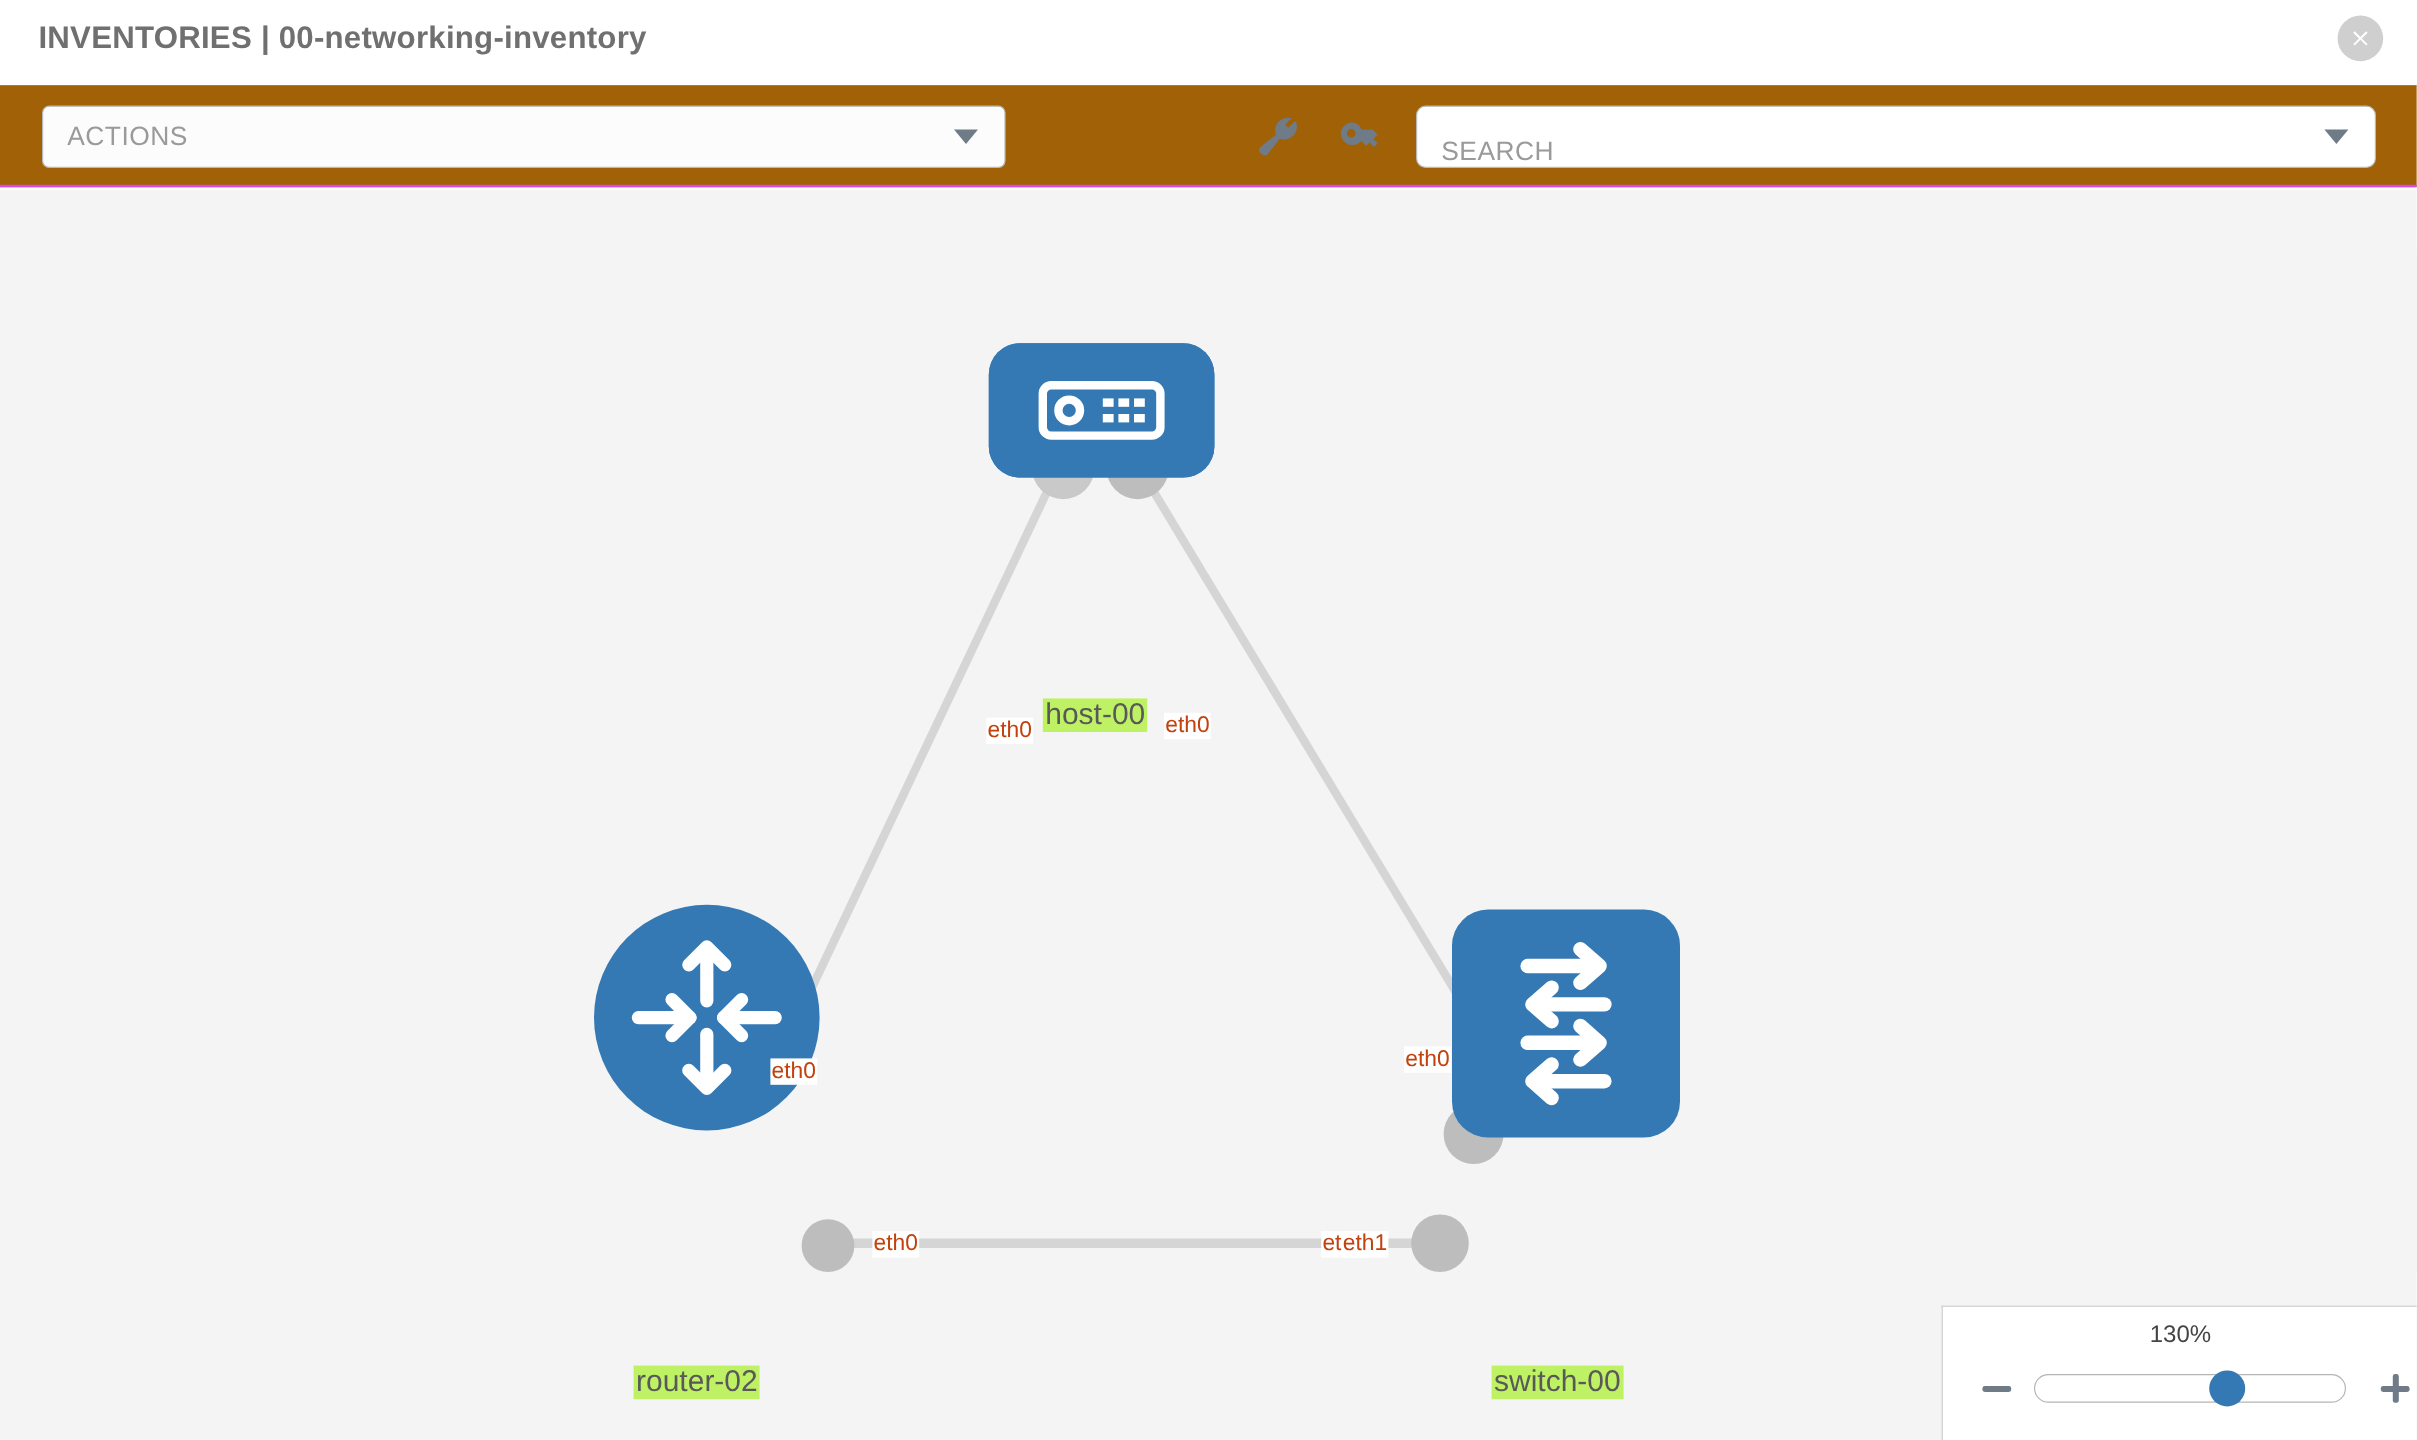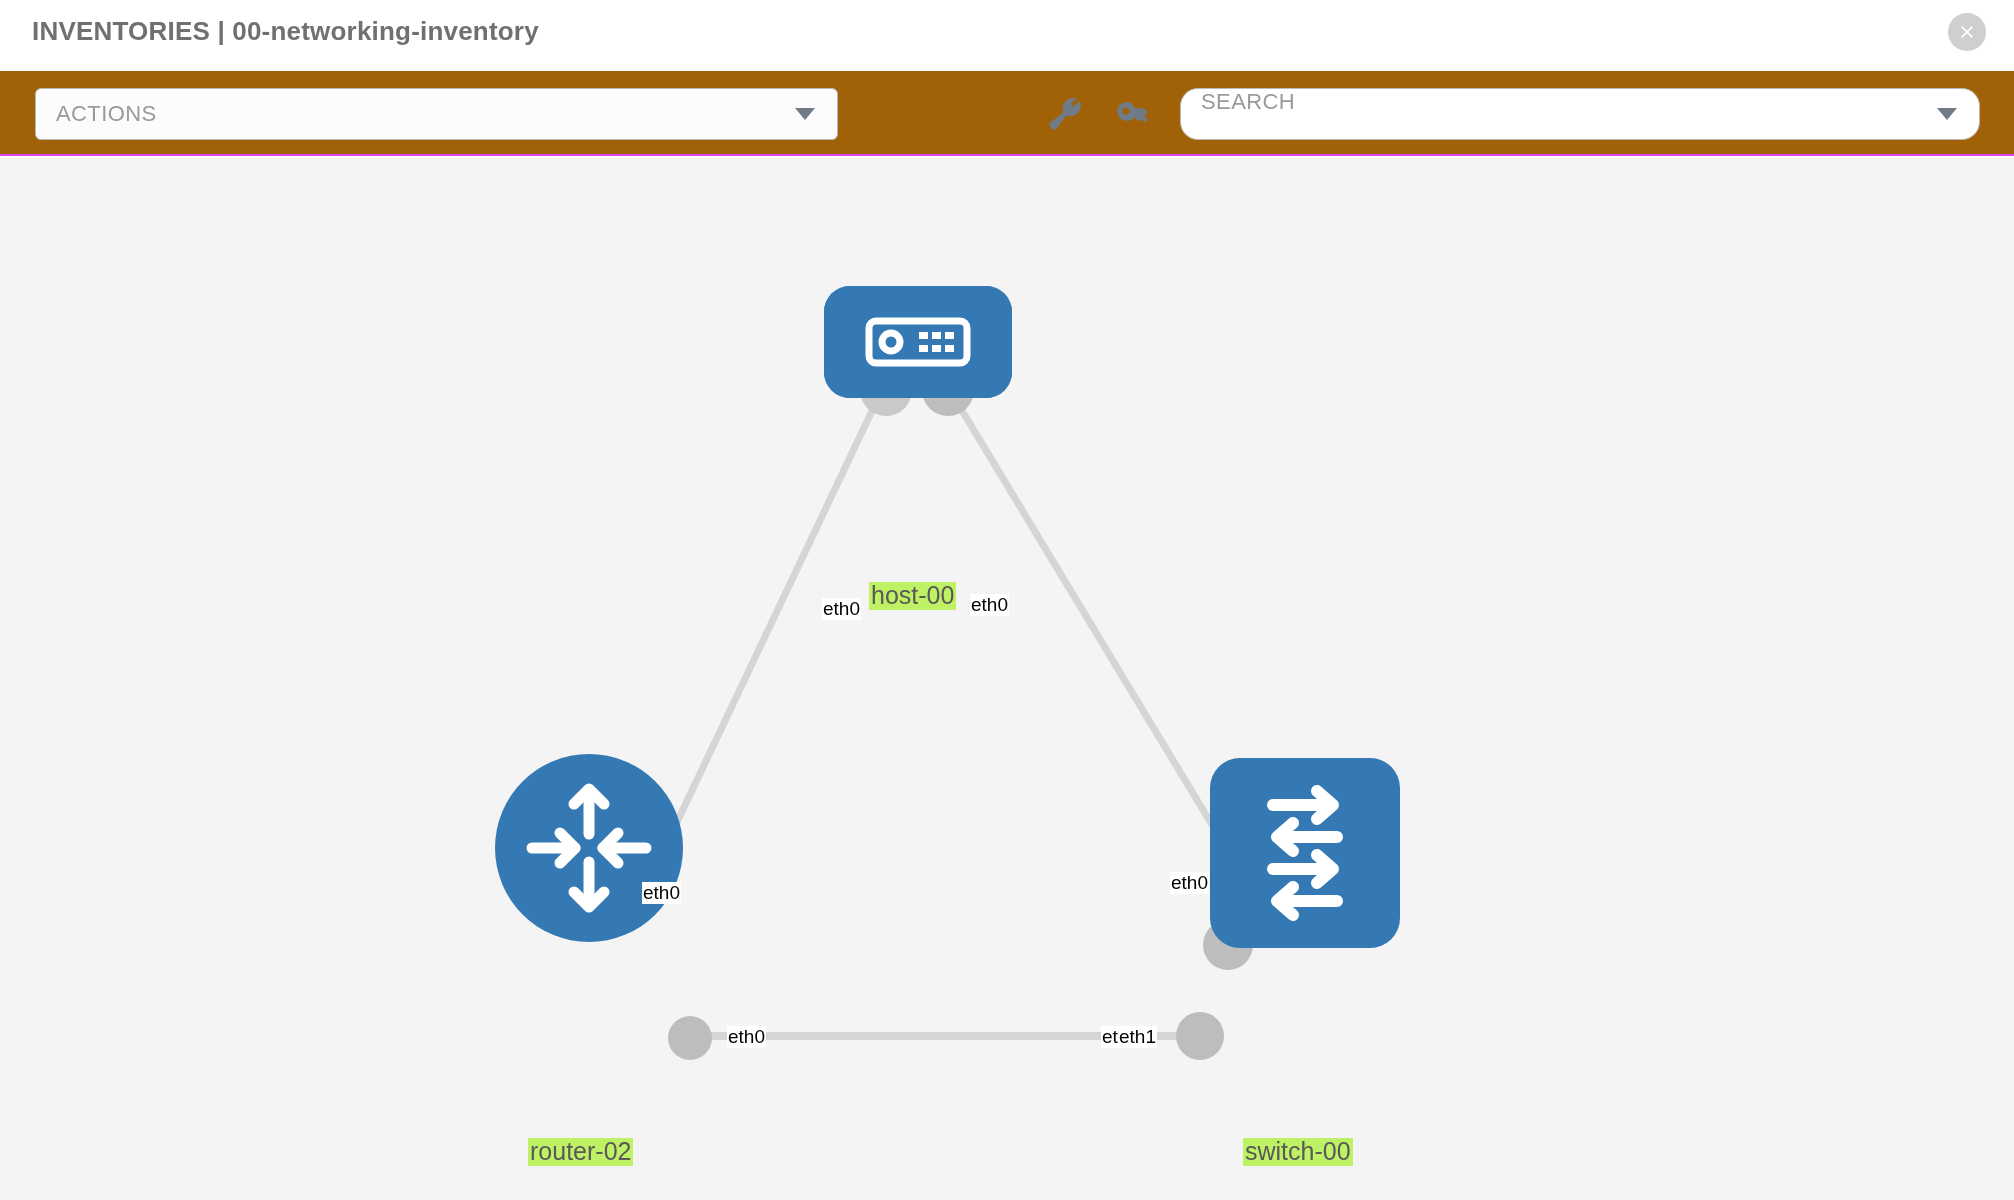--- a/index.html
+++ b/index.html
@@ -67,22 +67,22 @@
     cursor: pointer;
   }
   .tool-icon.wrench { left: 1046px; }
   .tool-icon.key    { left: 1114px; }
 
   .search-box {
     position: absolute; left: 1180px; top: 17px;
     width: 800px; height: 52px;
     background: #ffffff;
     border: 1px solid #b9b9b9;
-    border-radius: 18px;
-    display: flex; align-items: flex-start;
+    border-radius: 8px;
+    display: flex; align-items: flex-end;
     cursor: text;
   }
   .search-box .sb-text {
     margin-left: 20px; font-size: 22px; color: #9a9a9a;
     letter-spacing: .4px;
   }
 
   
   .canvas {
     position: absolute; top: 158px; left: 0;
@@ -96,21 +96,21 @@
   .node-label {
     position: absolute;
     font-size: 25px; color: #595959;
     background: #bef264;
     white-space: nowrap;
     line-height: 1.1;
     padding: 0 2px;
   }
   .iface-label {
     position: absolute;
-    font-size: 19px; color: #000000;
+    font-size: 19px; color: #c2410c;
     background: #ffffff;
     white-space: nowrap;
     line-height: 1.15;
     padding: 0 1px;
   }
 
   
   .zoom-widget {
     position: absolute; right: 0; bottom: 0;
     width: 396px; height: 112px;
@@ -293,15 +293,25 @@
     <div class="node-label" style="left:1243px; top:980px;">switch-00</div>
 
     <div class="iface-label" style="left:822px; top:440px;">eth0</div>
     <div class="iface-label" style="left:970px; top:436px;">eth0</div>
     <div class="iface-label" style="left:642px; top:724px;">eth0</div>
     <div class="iface-label" style="left:1170px; top:714px;">eth0</div>
     <div class="iface-label" style="left:727px; top:868px;">eth0</div>
     <div class="iface-label" style="left:1101px; top:868px;">eth0</div>
     <div class="iface-label" style="left:1118px; top:868px;">eth1</div>
 
+    <div class="zoom-widget">
+      <div class="zoom-value">130%</div>
+      <div class="zoom-row">
+        <div class="zoom-minus"></div>
+        <div class="zoom-track">
+          <div class="zoom-handle" id="zoomHandle" style="left: 62%;"></div>
+        </div>
+        <div class="zoom-plus"></div>
+      </div>
+    </div>
 
   </div>
 </div>
 
 </body></html>

